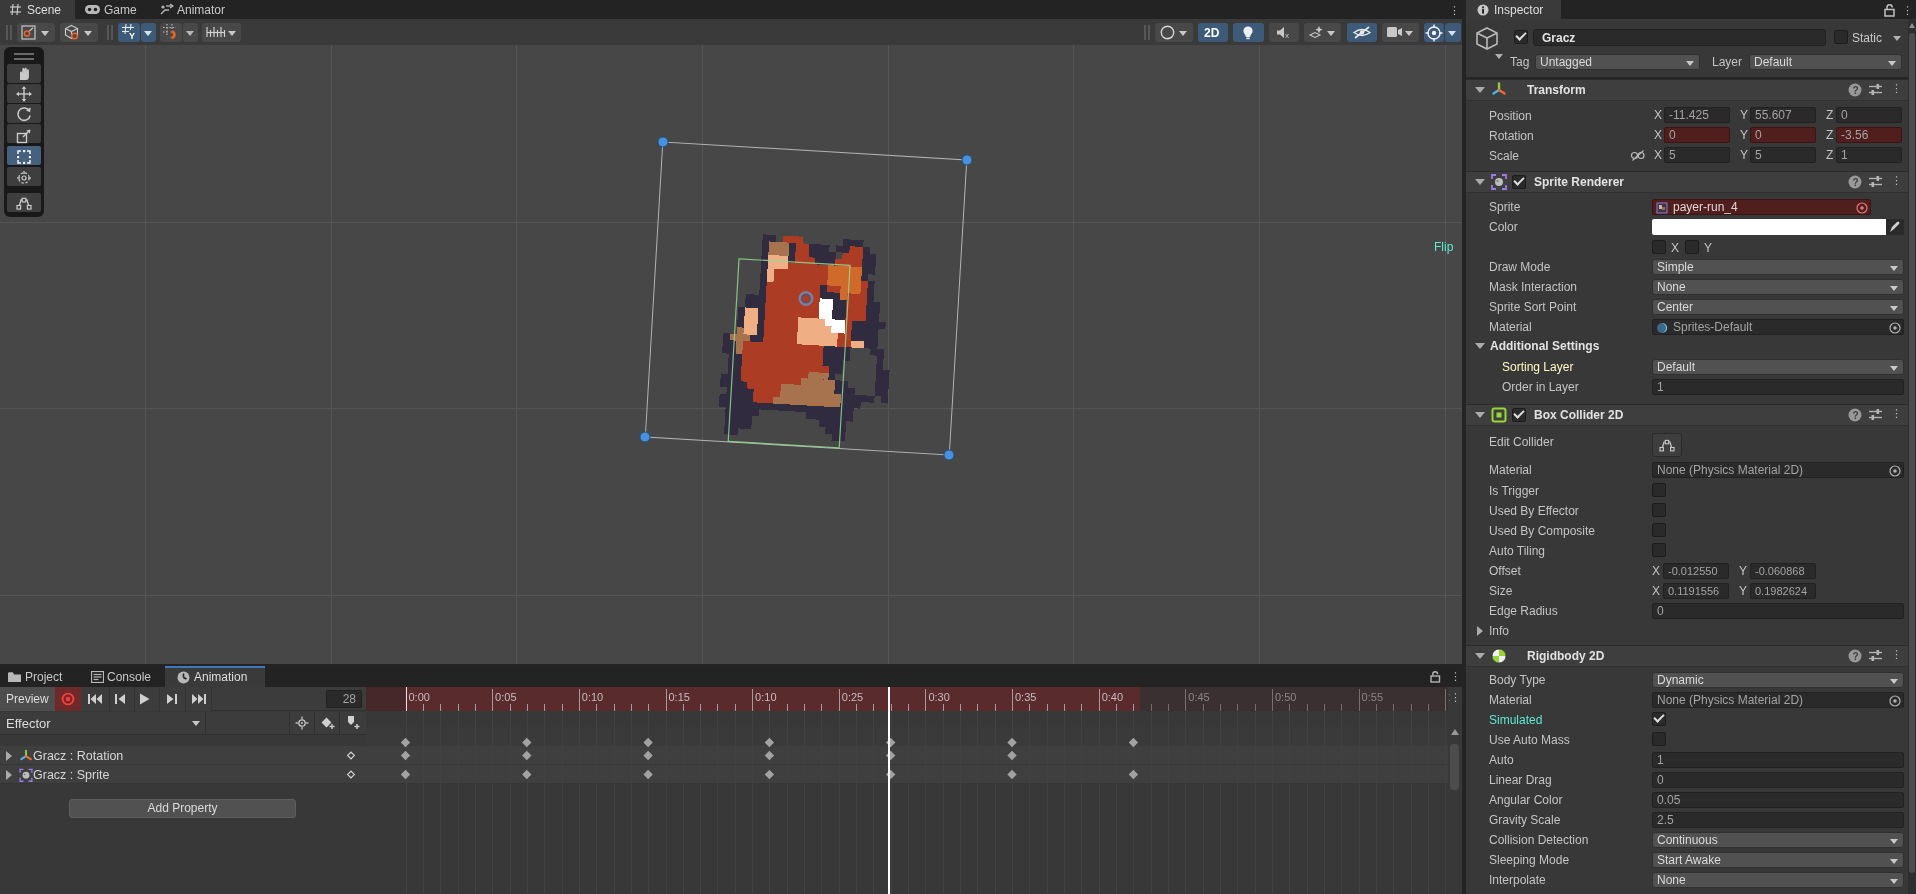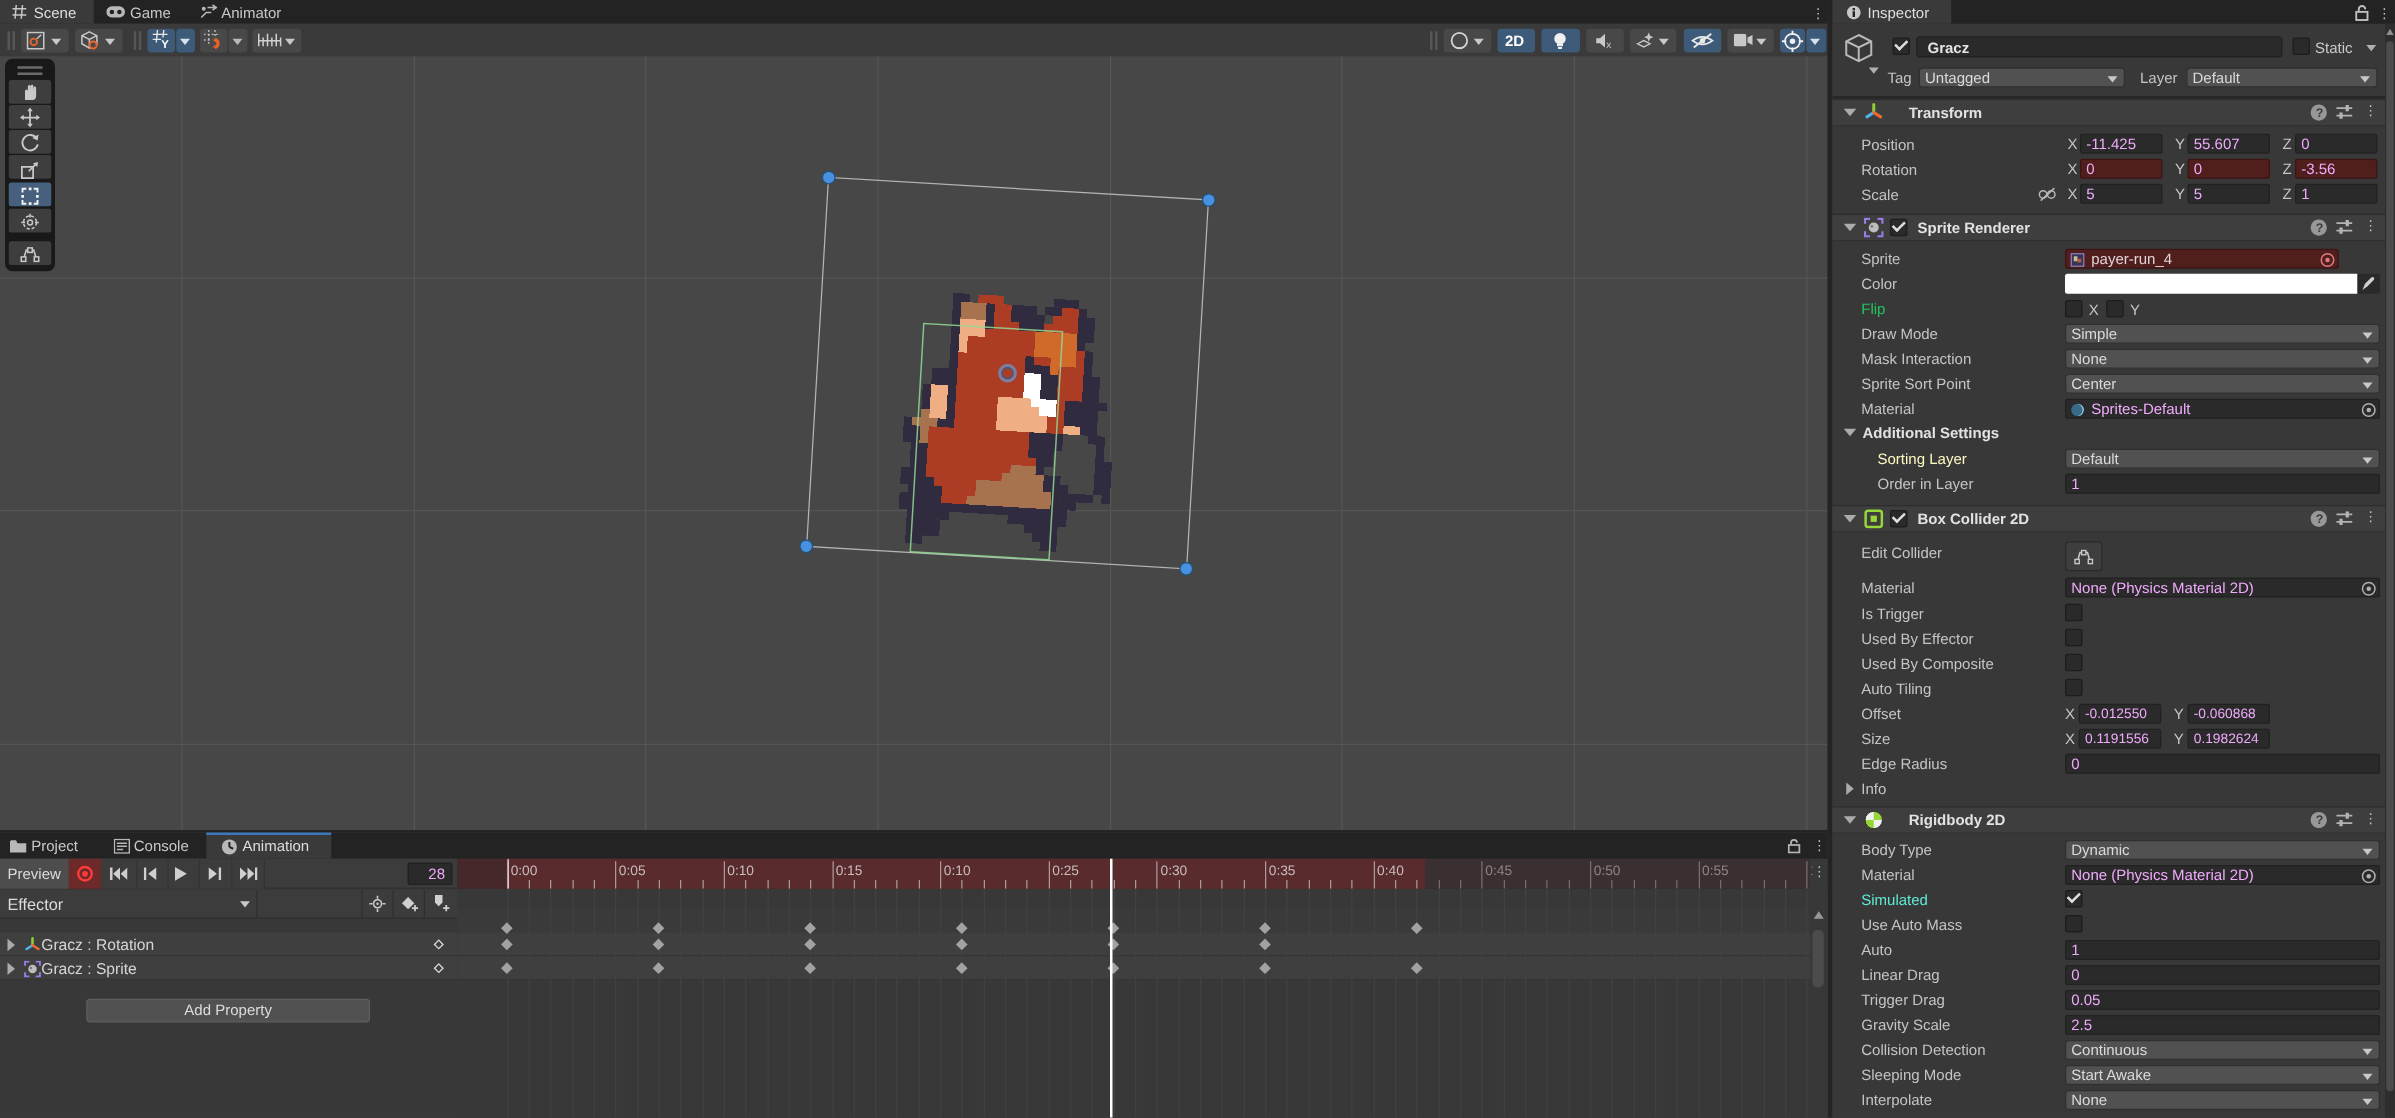--- a/index.html
+++ b/index.html
@@ -1,18 +1,18 @@
 <!DOCTYPE html>
 <html><head><meta charset="utf-8"><style>
 *{margin:0;padding:0;box-sizing:border-box}
 html,body{width:1916px;height:894px;overflow:hidden;background:#383838;
   font-family:"Liberation Sans",sans-serif;font-size:12px;color:#c8c8c8;}
 .abs{position:absolute}
 .bold{font-weight:bold}
-.field{background:#2a2a2a;border:1px solid #212121;border-radius:2px;color:#f0abfc;
+.field{background:#2a2a2a;border:1px solid #212121;border-radius:2px;color:#a3a3a3;
   padding:0 4px;height:16px;line-height:14px;overflow:hidden;white-space:nowrap}
 .redfield{background:#511e1e;border:1px solid #3c1414}
 .drop{background:#515151;border:1px solid #303030;border-radius:3px;color:#dadada;
   padding:0 4px;height:16px;line-height:14px;white-space:nowrap}
 .drop .arr{position:absolute;right:5px;top:6px;width:0;height:0;
   border-left:4px solid transparent;border-right:4px solid transparent;border-top:5px solid #c8c8c8}
 .cb{width:14px;height:14px;background:#2a2a2a;border:1px solid #1d1d1d;border-radius:2px}
 .cb.on::after{content:"";position:absolute;left:2px;top:2px;width:8px;height:4px;
   border-left:2px solid #dfdfdf;border-bottom:2px solid #dfdfdf;transform:rotate(-45deg)}
 .hdr{background:#3e3e3e;border-top:1px solid #2c2c2c;border-bottom:1px solid #303030}
@@ -523,21 +523,21 @@
 <svg class="abs" style="right:2px;top:2px" width="12" height="12">
       <circle cx="6" cy="6" r="5" fill="none" stroke="#e07a7a" stroke-width="1.2"></circle>
       <circle cx="6" cy="6" r="1.8" fill="#e07a7a"></circle>
     </svg></div>
 <div class="abs" style="left:1489px;top:219px;color:#c4c4c4;line-height:16px">Color</div>
 <div class="abs" style="left:1652px;top:219px;width:234px;height:16px;background:#ffffff;border-radius:2px 0 0 2px"></div>
 <div class="abs" style="left:1886px;top:219px;width:18px;height:16px;background:#2a2a2a;border-radius:0 2px 2px 0">
 <svg width="12" height="12" style="margin:2px 0 0 3px">
       <path d="M1,11 L3,6 L8,1 Q9,0 10,1 Q11,2 10,3 L5,8 Z" fill="#d0d0d0"></path>
     </svg></div>
-<div class="abs" style="left:1489px;top:239px;color:#22c55e;line-height:16px">Flip</div>
+<div class="abs" style="left:1434px;top:239px;color:#5eead4;line-height:16px">Flip</div>
 <div class="abs cb" style="left:1652px;top:240px"></div>
 <div class="abs" style="left:1671px;top:240px;color:#c4c4c4;line-height:16px">X</div>
 <div class="abs cb" style="left:1685px;top:240px"></div>
 <div class="abs" style="left:1704px;top:240px;color:#c4c4c4;line-height:16px">Y</div>
 <div class="abs" style="left:1489px;top:259px;color:#c4c4c4;line-height:16px">Draw Mode</div>
 <div class="abs drop" style="left:1652px;top:259px;width:252px">Simple<div class="arr"></div></div>
 <div class="abs" style="left:1489px;top:279px;color:#c4c4c4;line-height:16px">Mask Interaction</div>
 <div class="abs drop" style="left:1652px;top:279px;width:252px">None<div class="arr"></div></div>
 <div class="abs" style="left:1489px;top:299px;color:#c4c4c4;line-height:16px">Sprite Sort Point</div>
 <div class="abs drop" style="left:1652px;top:299px;width:252px">Center<div class="arr"></div></div>
@@ -652,21 +652,21 @@
 <div class="abs" style="left:1489px;top:712px;color:#5eead4;line-height:16px">Simulated</div>
 <div class="abs cb" style="left:1652px;top:712px">
     <div class="abs cb on" style="left:-1px;top:-1px;background:none;border:none"></div>
   </div>
 <div class="abs" style="left:1489px;top:732px;color:#c4c4c4;line-height:16px">Use Auto Mass</div>
 <div class="abs cb" style="left:1652px;top:732px"></div>
 <div class="abs" style="left:1489px;top:752px;color:#c4c4c4;line-height:16px">Auto</div>
 <div class="abs field" style="left:1652px;top:752px;width:252px">1</div>
 <div class="abs" style="left:1489px;top:772px;color:#c4c4c4;line-height:16px">Linear Drag</div>
 <div class="abs field" style="left:1652px;top:772px;width:252px">0</div>
-<div class="abs" style="left:1489px;top:792px;color:#c4c4c4;line-height:16px">Trigger Drag</div>
+<div class="abs" style="left:1489px;top:792px;color:#c4c4c4;line-height:16px">Angular Color</div>
 <div class="abs field" style="left:1652px;top:792px;width:252px">0.05</div>
 <div class="abs" style="left:1489px;top:812px;color:#c4c4c4;line-height:16px">Gravity Scale</div>
 <div class="abs field" style="left:1652px;top:812px;width:252px">2.5</div>
 <div class="abs" style="left:1489px;top:832px;color:#c4c4c4;line-height:16px">Collision Detection</div>
 <div class="abs drop" style="left:1652px;top:832px;width:252px">Continuous<div class="arr"></div></div>
 <div class="abs" style="left:1489px;top:852px;color:#c4c4c4;line-height:16px">Sleeping Mode</div>
 <div class="abs drop" style="left:1652px;top:852px;width:252px">Start Awake<div class="arr"></div></div>
 <div class="abs" style="left:1489px;top:872px;color:#c4c4c4;line-height:16px">Interpolate</div>
 <div class="abs drop" style="left:1652px;top:872px;width:252px">None<div class="arr"></div></div>
 <div class="abs" style="left:0;top:664px;width:1462px;height:2px;background:#242424"></div>

